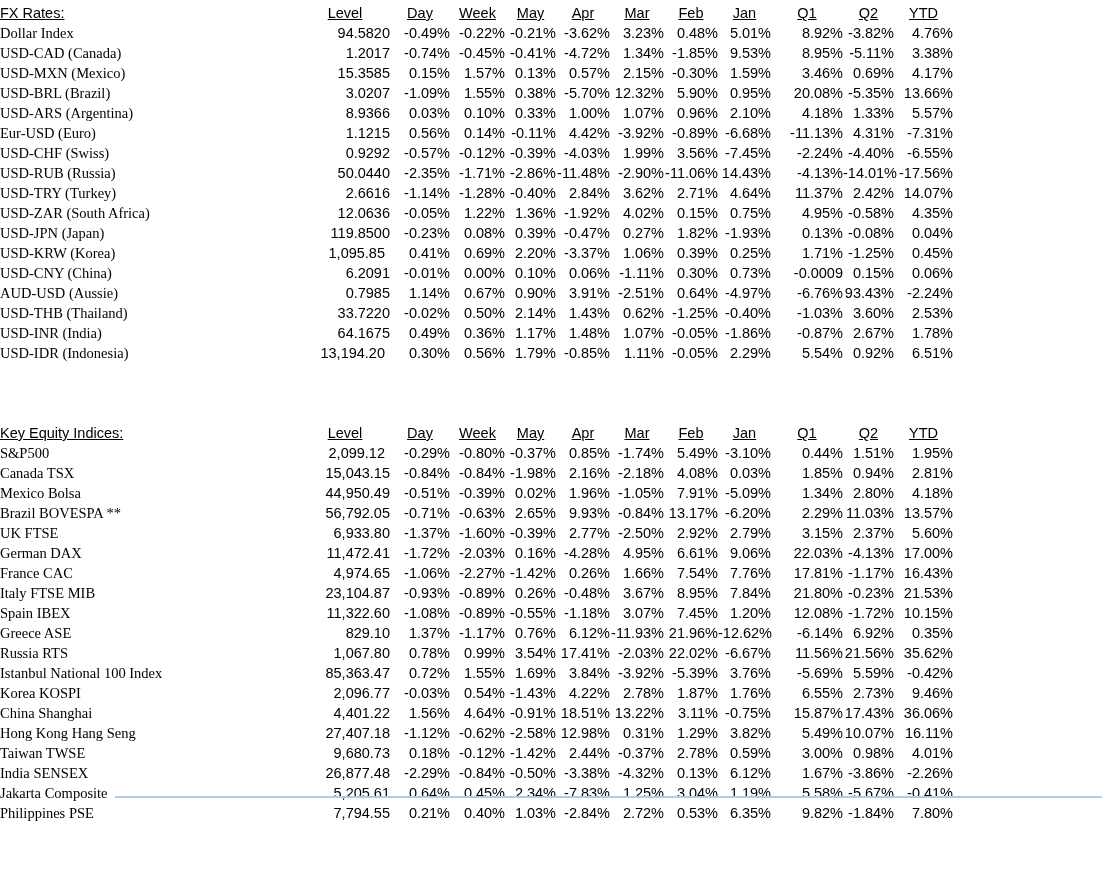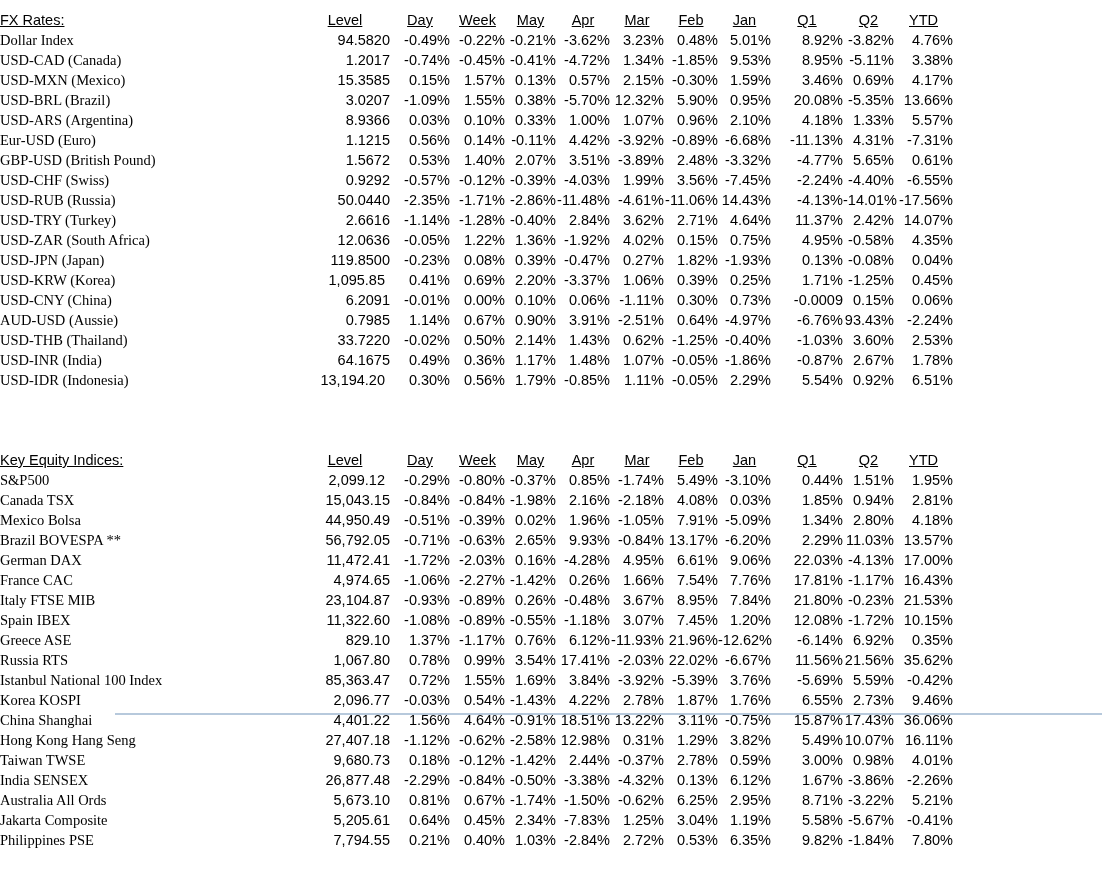--- a/index.html
+++ b/index.html
@@ -5,21 +5,21 @@
   html, body { margin: 0; padding: 0; }
   body {
     width: 1102px; height: 882px;
     background: #ffffff;
     color: #000000;
     font-family: "Liberation Sans", sans-serif;
     font-size: 14.5px;
     position: relative;
     overflow: hidden;
   }
-  .sheet { position: relative; width: 1102px; height: 715px; padding-top: 10px; box-sizing: border-box; }
+  .sheet { position: relative; width: 1102px; height: 798px; padding-top: 3px; box-sizing: border-box; }
   table.grid {
     border-collapse: collapse;
     table-layout: fixed;
     width: 953px;
   }
   table.grid td, table.grid th {
     height: 20px;
     line-height: 20px;
     padding: 0;
     white-space: nowrap;
@@ -164,55 +164,41 @@
           <td class="num">-0.11%</td>
           <td class="num">4.42%</td>
           <td class="num">-3.92%</td>
           <td class="num">-0.89%</td>
           <td class="num">-6.68%</td>
           <td class="num">-11.13%</td>
           <td class="num">4.31%</td>
           <td class="num">-7.31%</td>
         </tr>
         <tr>
-          <td class="col-label">GBP-USD (British Pound)</td>
-          <td class="lvl">1.5672</td>
-          <td class="num">0.53%</td>
-          <td class="num">1.40%</td>
-          <td class="num">2.07%</td>
-          <td class="num">3.51%</td>
-          <td class="num">-3.89%</td>
-          <td class="num">2.48%</td>
-          <td class="num">-3.32%</td>
-          <td class="num">-4.77%</td>
-          <td class="num">5.65%</td>
-          <td class="num">0.61%</td>
-        </tr>
-        <tr>
           <td class="col-label">USD-CHF (Swiss)</td>
           <td class="lvl">0.9292</td>
           <td class="num">-0.57%</td>
           <td class="num">-0.12%</td>
           <td class="num">-0.39%</td>
           <td class="num">-4.03%</td>
           <td class="num">1.99%</td>
           <td class="num">3.56%</td>
           <td class="num">-7.45%</td>
           <td class="num">-2.24%</td>
           <td class="num">-4.40%</td>
           <td class="num">-6.55%</td>
         </tr>
         <tr>
           <td class="col-label">USD-RUB (Russia)</td>
           <td class="lvl">50.0440</td>
           <td class="num">-2.35%</td>
           <td class="num">-1.71%</td>
           <td class="num">-2.86%</td>
           <td class="num">-11.48%</td>
-          <td class="num">-4.61%</td>
+          <td class="num">-2.90%</td>
           <td class="num">-11.06%</td>
           <td class="num">14.43%</td>
           <td class="num">-4.13%</td>
           <td class="num">-14.01%</td>
           <td class="num">-17.56%</td>
         </tr>
         <tr>
           <td class="col-label">USD-TRY (Turkey)</td>
           <td class="lvl">2.6616</td>
           <td class="num">-1.14%</td>
@@ -423,20 +409,34 @@
           <td class="num">2.65%</td>
           <td class="num">9.93%</td>
           <td class="num">-0.84%</td>
           <td class="num">13.17%</td>
           <td class="num">-6.20%</td>
           <td class="num">2.29%</td>
           <td class="num">11.03%</td>
           <td class="num">13.57%</td>
         </tr>
         <tr>
+          <td class="col-label">UK FTSE</td>
+          <td class="lvl">6,933.80</td>
+          <td class="num">-1.37%</td>
+          <td class="num">-1.60%</td>
+          <td class="num">-0.39%</td>
+          <td class="num">2.77%</td>
+          <td class="num">-2.50%</td>
+          <td class="num">2.92%</td>
+          <td class="num">2.79%</td>
+          <td class="num">3.15%</td>
+          <td class="num">2.37%</td>
+          <td class="num">5.60%</td>
+        </tr>
+        <tr>
           <td class="col-label">German DAX</td>
           <td class="lvl">11,472.41</td>
           <td class="num">-1.72%</td>
           <td class="num">-2.03%</td>
           <td class="num">0.16%</td>
           <td class="num">-4.28%</td>
           <td class="num">4.95%</td>
           <td class="num">6.61%</td>
           <td class="num">9.06%</td>
           <td class="num">22.03%</td>
@@ -591,34 +591,20 @@
           <td class="num">-0.50%</td>
           <td class="num">-3.38%</td>
           <td class="num">-4.32%</td>
           <td class="num">0.13%</td>
           <td class="num">6.12%</td>
           <td class="num">1.67%</td>
           <td class="num">-3.86%</td>
           <td class="num">-2.26%</td>
         </tr>
         <tr>
-          <td class="col-label">Australia All Ords</td>
-          <td class="lvl">5,673.10</td>
-          <td class="num">0.81%</td>
-          <td class="num">0.67%</td>
-          <td class="num">-1.74%</td>
-          <td class="num">-1.50%</td>
-          <td class="num">-0.62%</td>
-          <td class="num">6.25%</td>
-          <td class="num">2.95%</td>
-          <td class="num">8.71%</td>
-          <td class="num">-3.22%</td>
-          <td class="num">5.21%</td>
-        </tr>
-        <tr>
           <td class="col-label">Jakarta Composite</td>
           <td class="lvl">5,205.61</td>
           <td class="num">0.64%</td>
           <td class="num">0.45%</td>
           <td class="num">2.34%</td>
           <td class="num">-7.83%</td>
           <td class="num">1.25%</td>
           <td class="num">3.04%</td>
           <td class="num">1.19%</td>
           <td class="num">5.58%</td>

